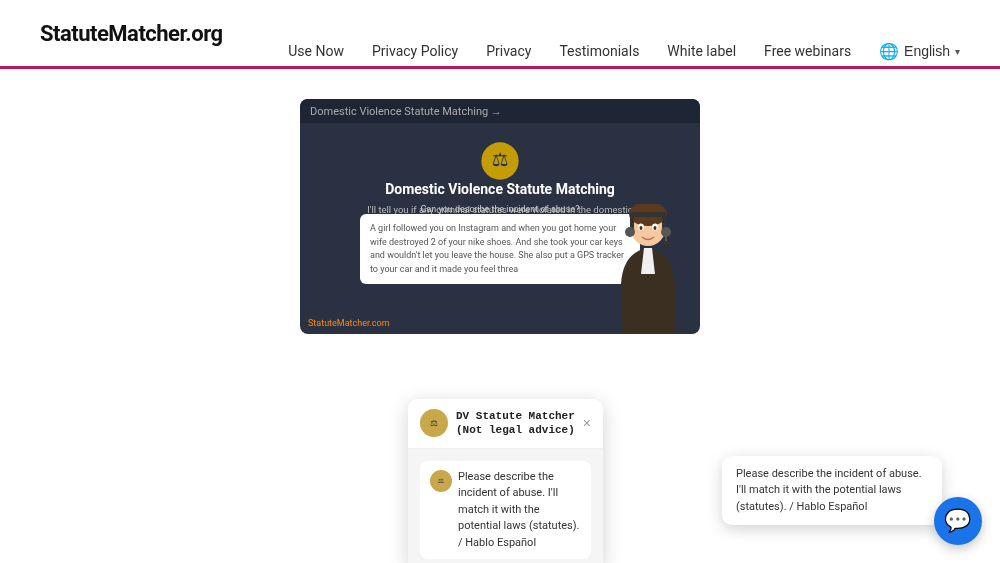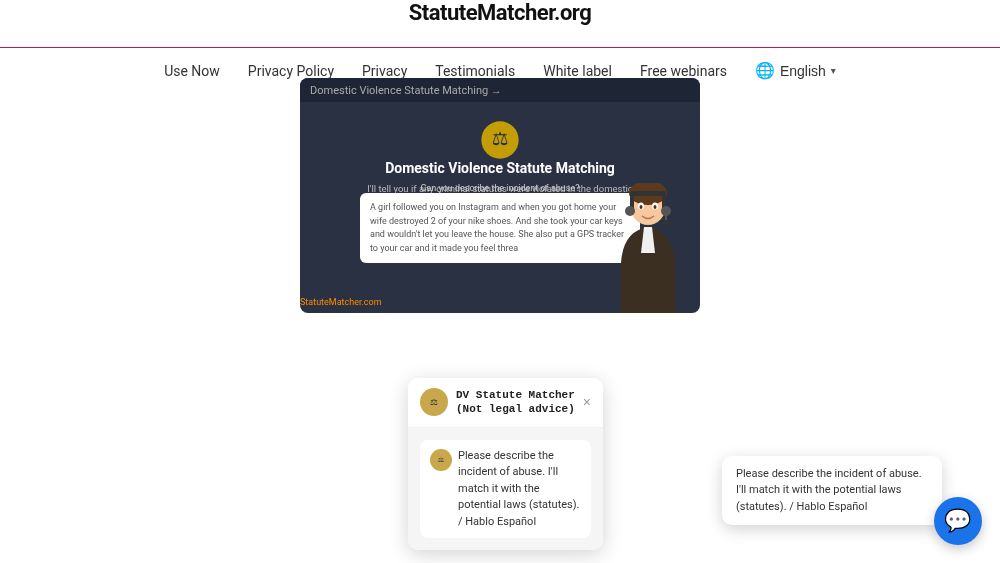--- a/index.html
+++ b/index.html
@@ -11,23 +11,22 @@
       overflow: hidden;
       position: relative;
     }
 
     
     header {
       display: flex;
       align-items: center;
       justify-content: space-between;
       padding: 0 40px;
-      height: 48px;
-      border-bottom: 1px solid #be185d;
-      flex-direction: column;
+      height: 69px;
+      border-bottom: 3px solid #be185d;
     }
     .logo {
       font-size: 22px;
       font-weight: 700;
       color: #111;
       letter-spacing: -0.5px;
     }
     .logo span { color: #111; }
     nav {
       display: flex;
@@ -129,21 +128,21 @@
       border-radius: 6px;
       padding: 8px 10px;
       font-size: 9px;
       color: #555;
       line-height: 1.5;
       min-height: 40px;
     }
     .video-footer {
       position: absolute;
       bottom: 6px;
-      left: 0;
+      left: 8px;
       right: 0;
       display: flex;
       align-items: center;
     }
     .video-footer-logo {
       font-size: 9px;
       color: #ccc;
     }
     .video-footer-logo span { color: #ff8c00; }
 

